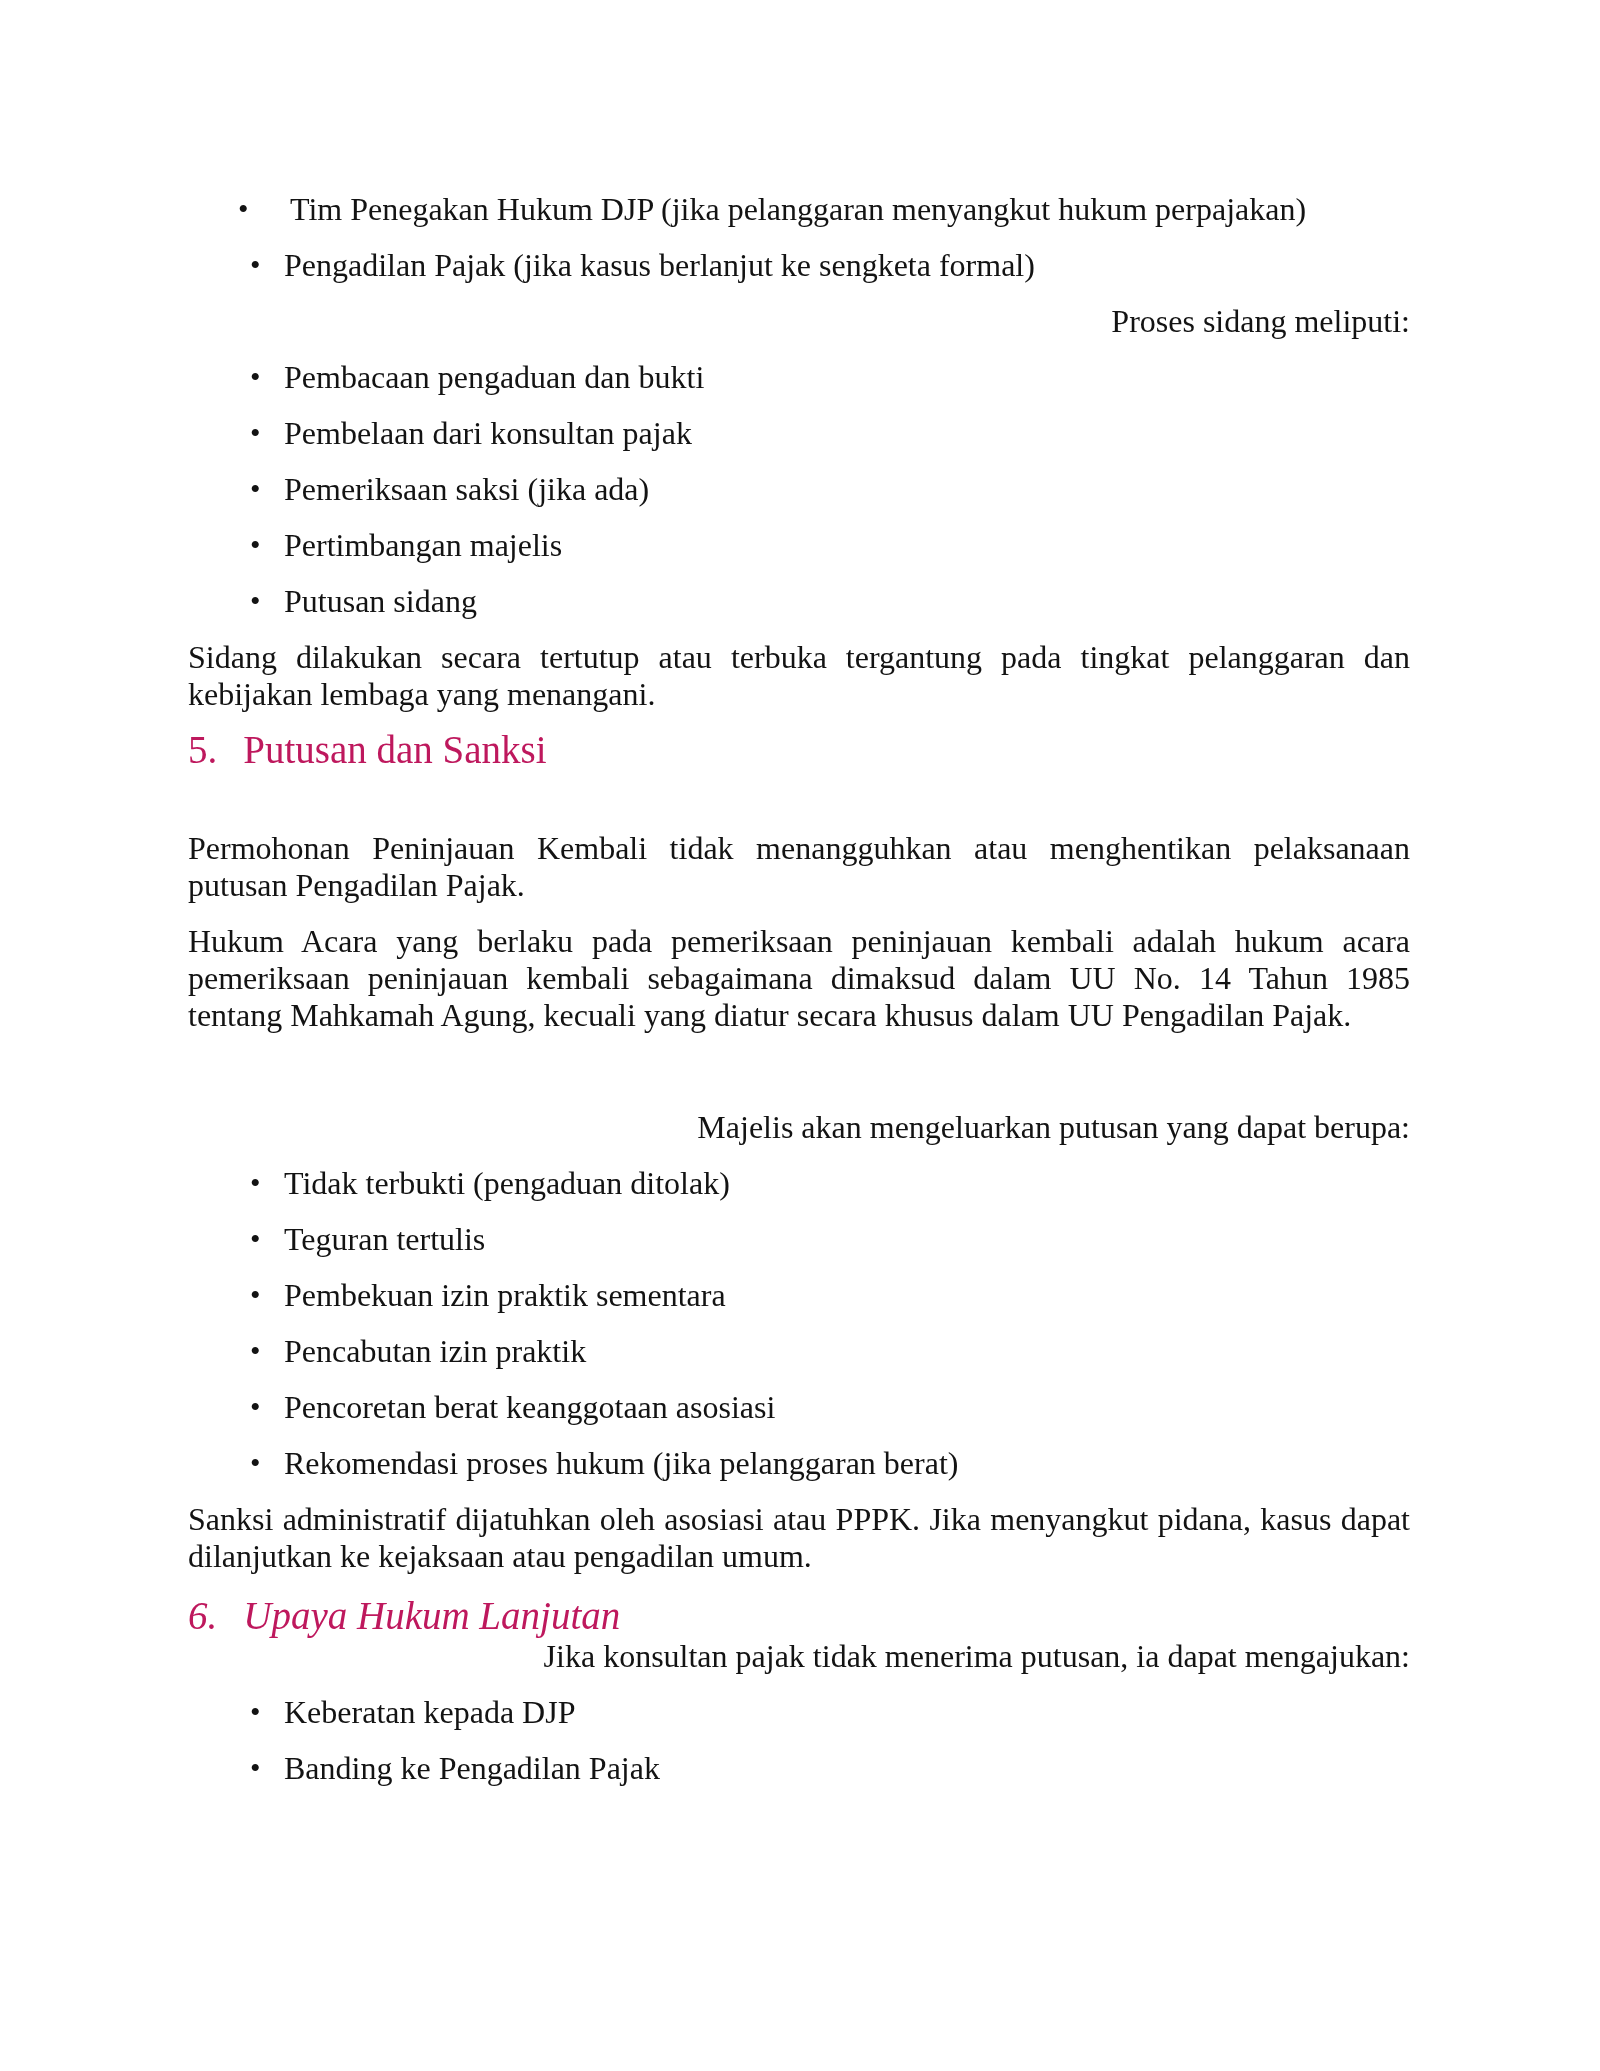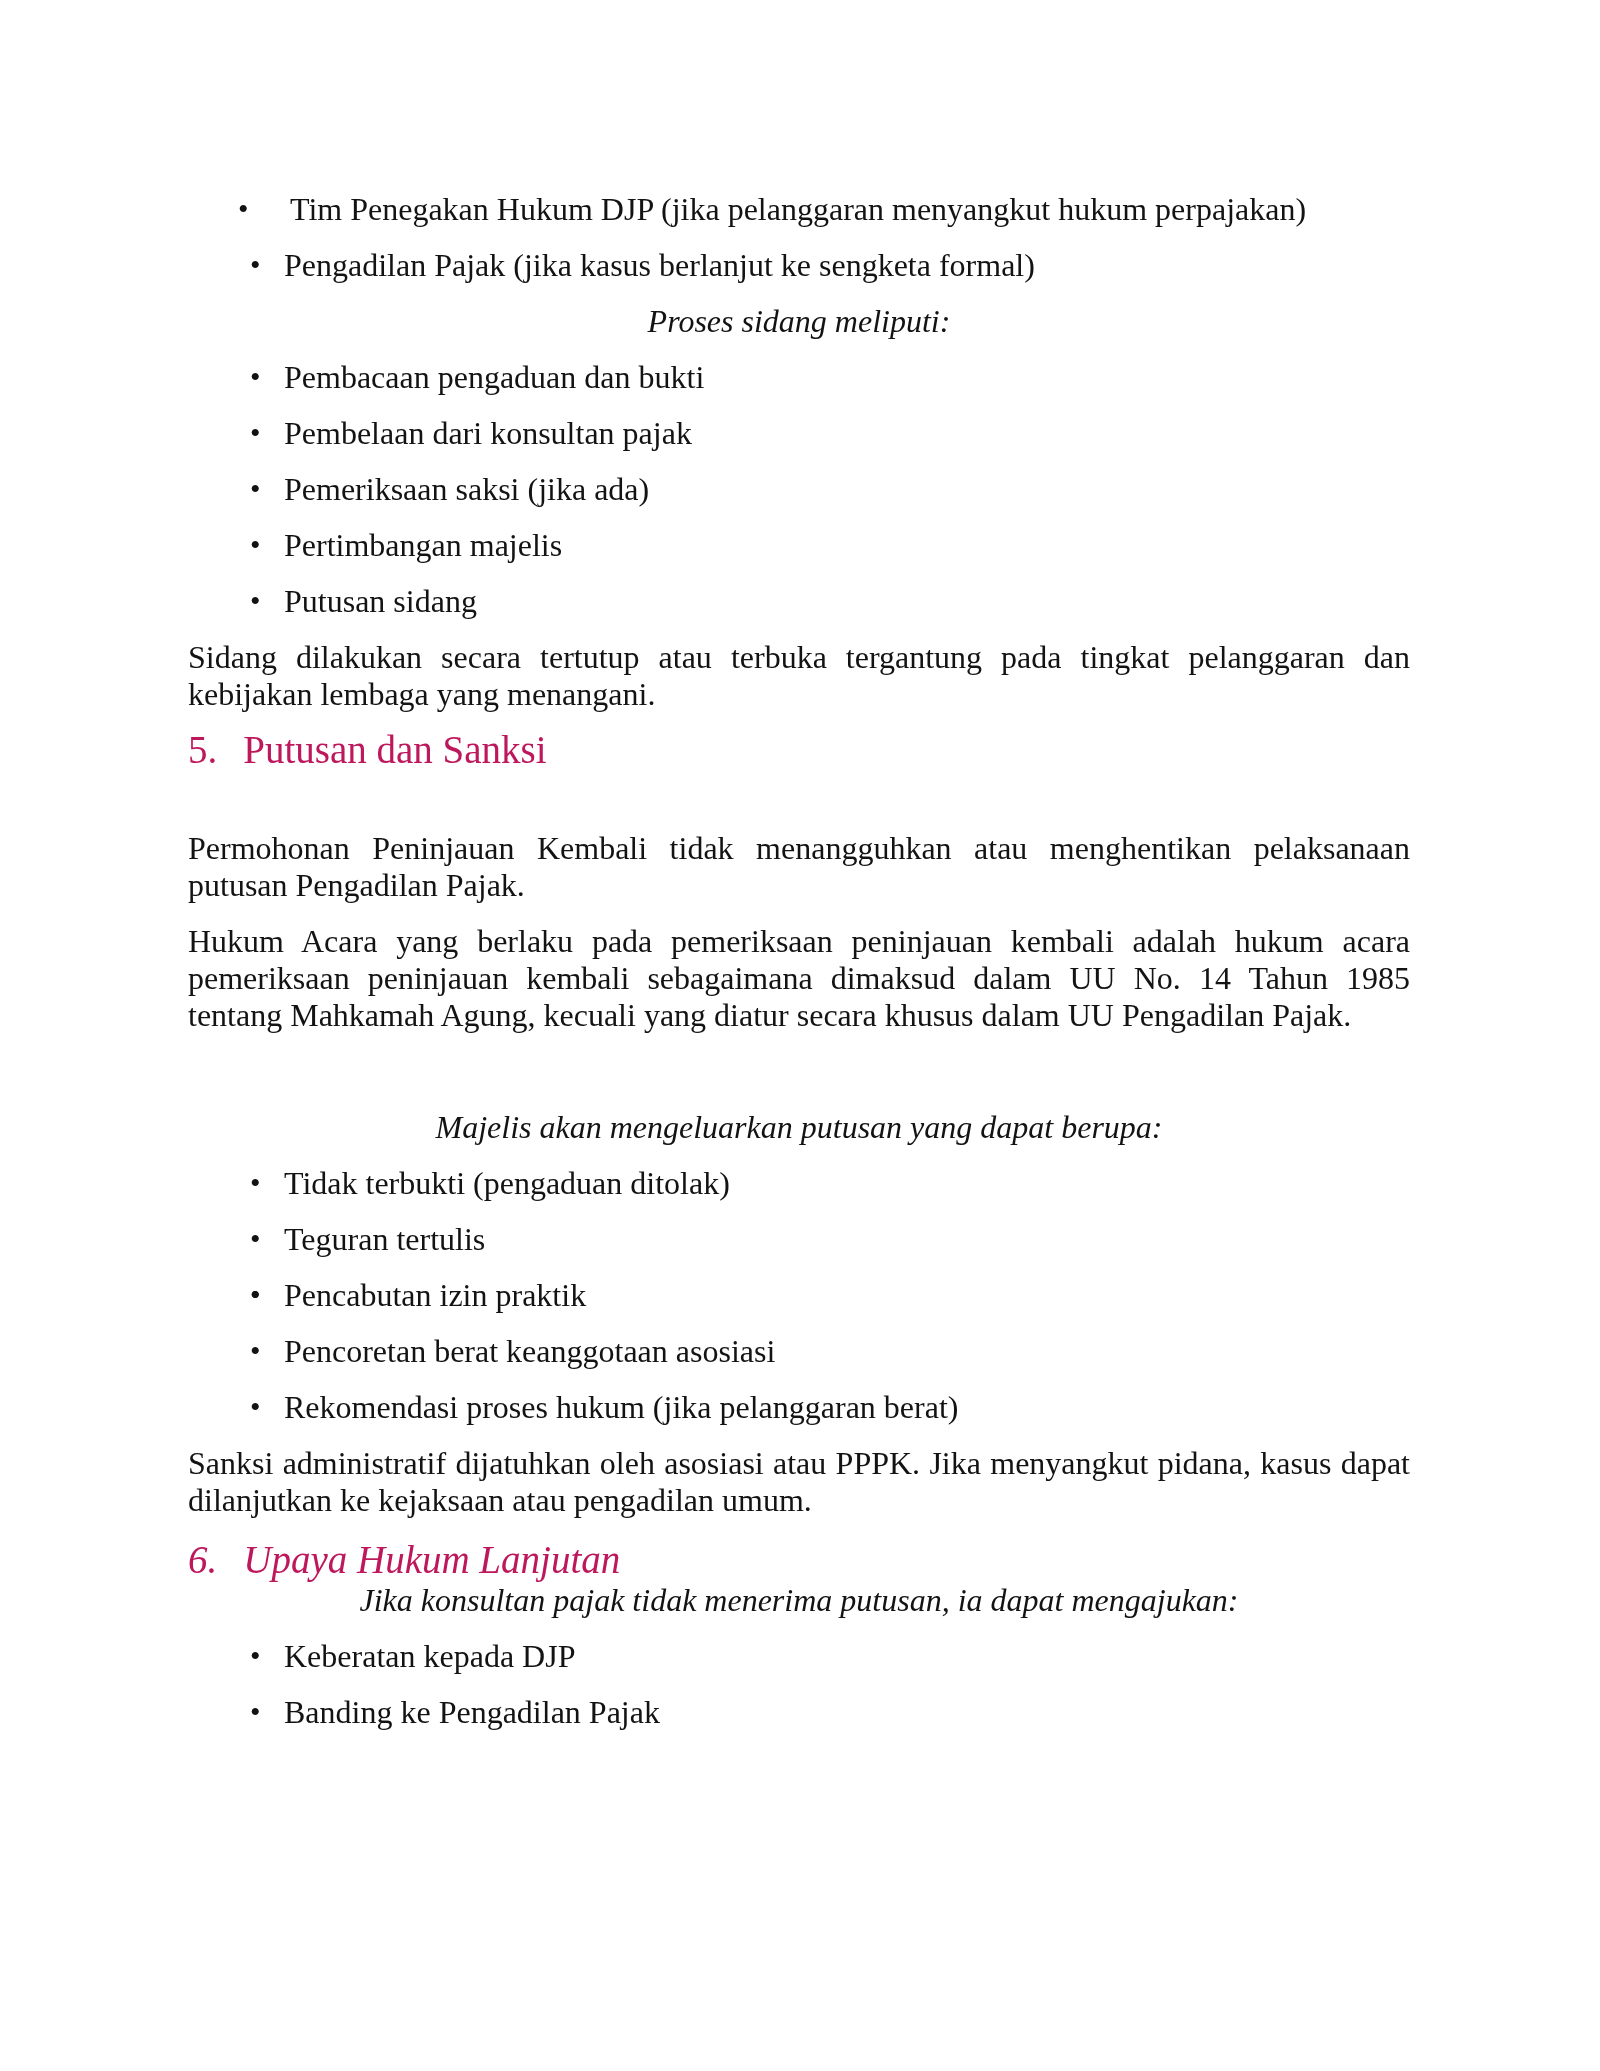--- a/index.html
+++ b/index.html
@@ -15,21 +15,21 @@
     font-size: 32px;
     line-height: 37px;
     color: #131313;
     overflow: hidden;
     -webkit-font-smoothing: antialiased;
   }
   .para {
     margin: 0 0 19px 0;
     text-align: justify;
   }
-  .para.single { text-align: center; font-style: italic; }
+  .para.single { text-align: right; }
   .blank-line { height: 37px; margin: 0 0 19px 0; }
   .bullet-item {
     position: relative;
     padding-left: 96px;
     margin: 0 0 19px 0;
     text-align: left;
   }
   .bullet-item .marker {
     position: absolute;
     left: 62px;
@@ -103,20 +103,21 @@
   <div class="bullet-item">
     <span class="marker">•</span>
     <span>Tidak terbukti (pengaduan ditolak)</span>
   </div>
   <div class="bullet-item">
     <span class="marker">•</span>
     <span>Teguran tertulis</span>
   </div>
   <div class="bullet-item">
     <span class="marker">•</span>
+    <span>Pembekuan izin praktik sementara</span>
   </div>
   <div class="bullet-item">
     <span class="marker">•</span>
     <span>Pencabutan izin praktik</span>
   </div>
   <div class="bullet-item">
     <span class="marker">•</span>
     <span>Pencoretan berat keanggotaan asosiasi</span>
   </div>
   <div class="bullet-item">

